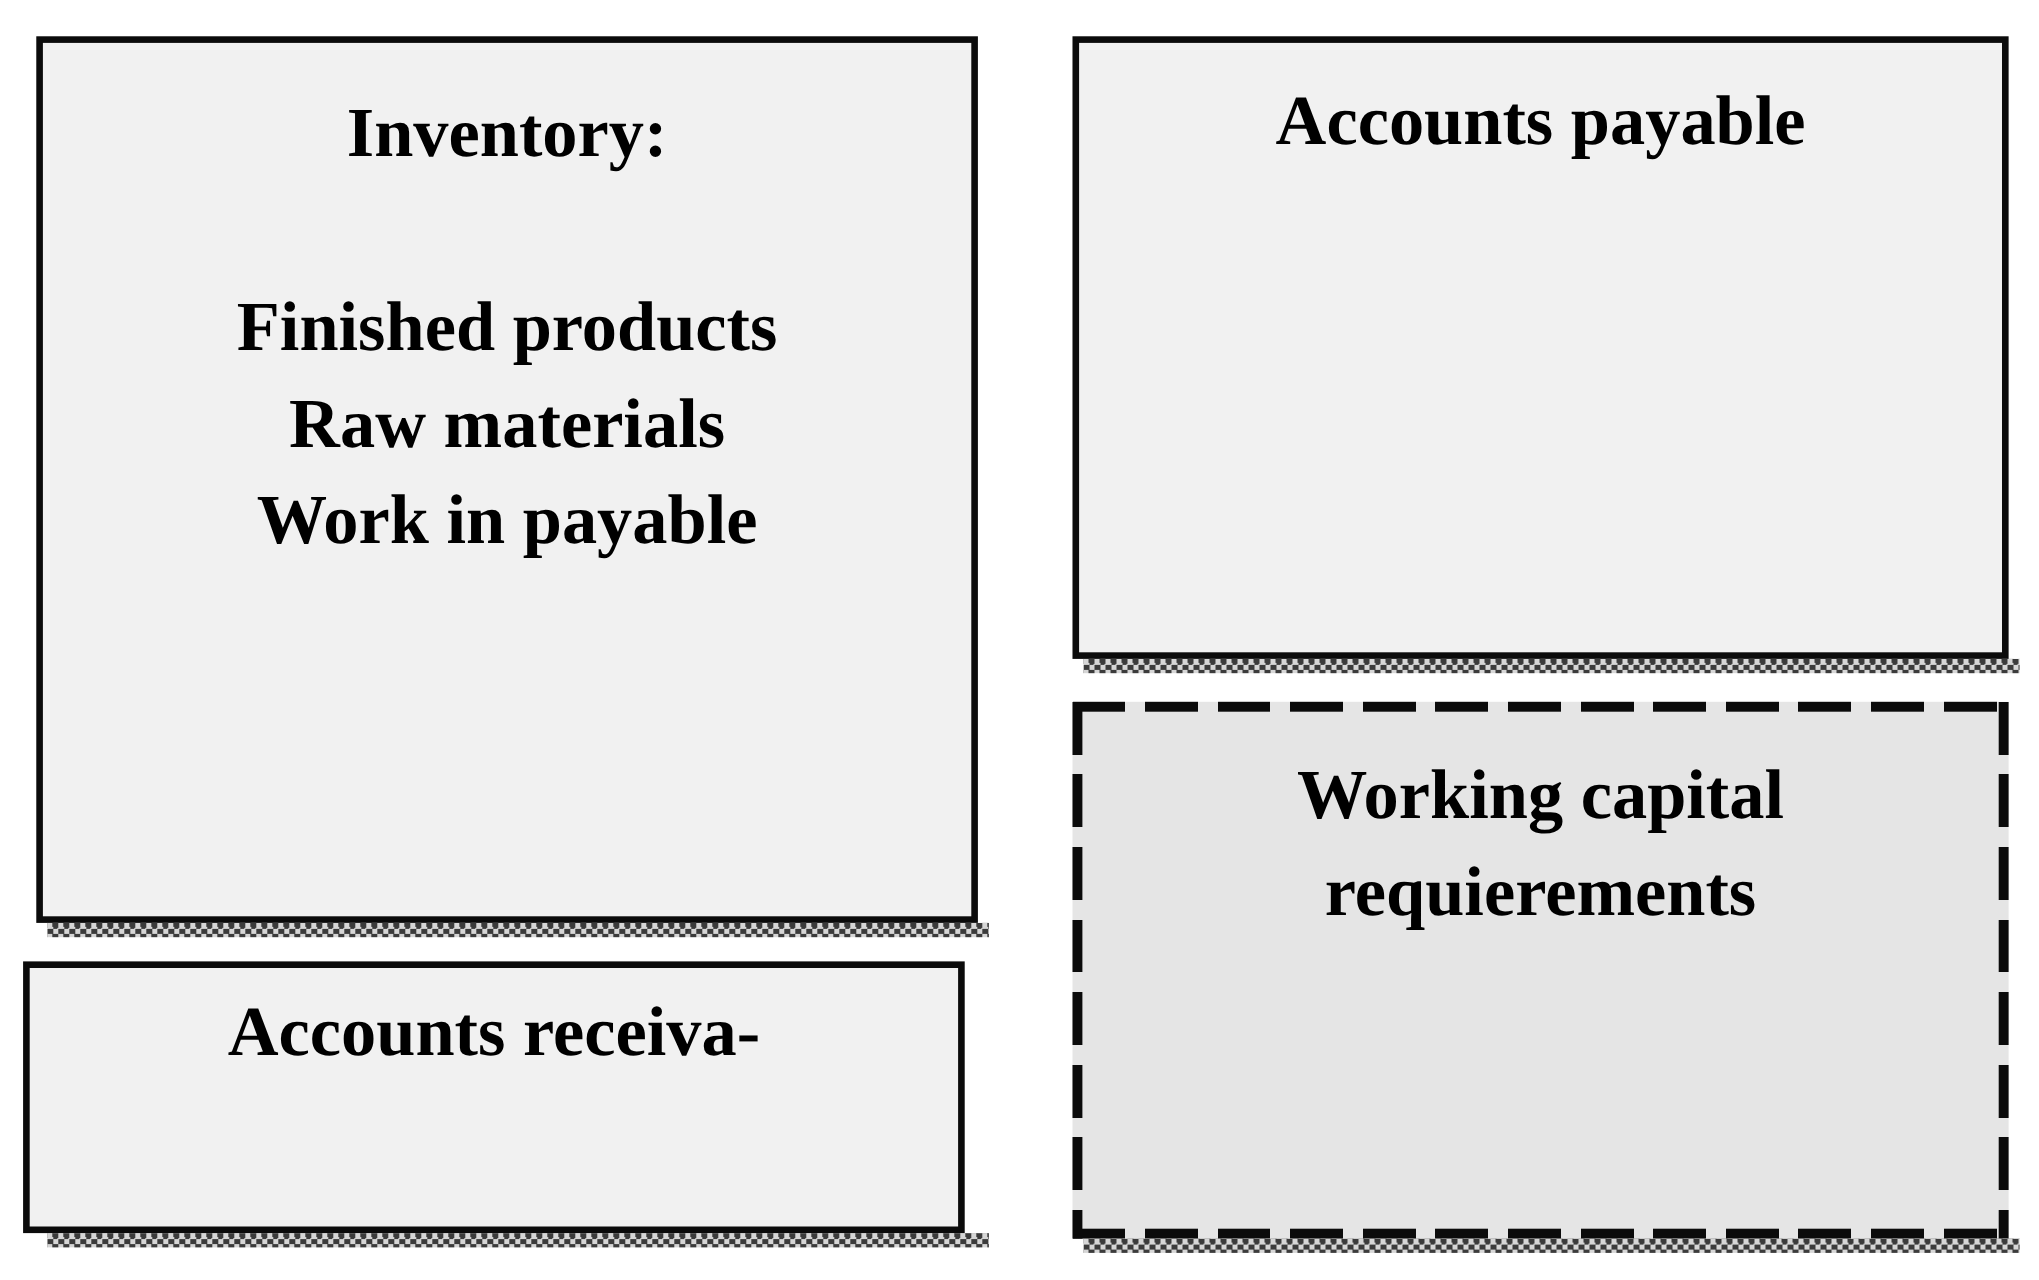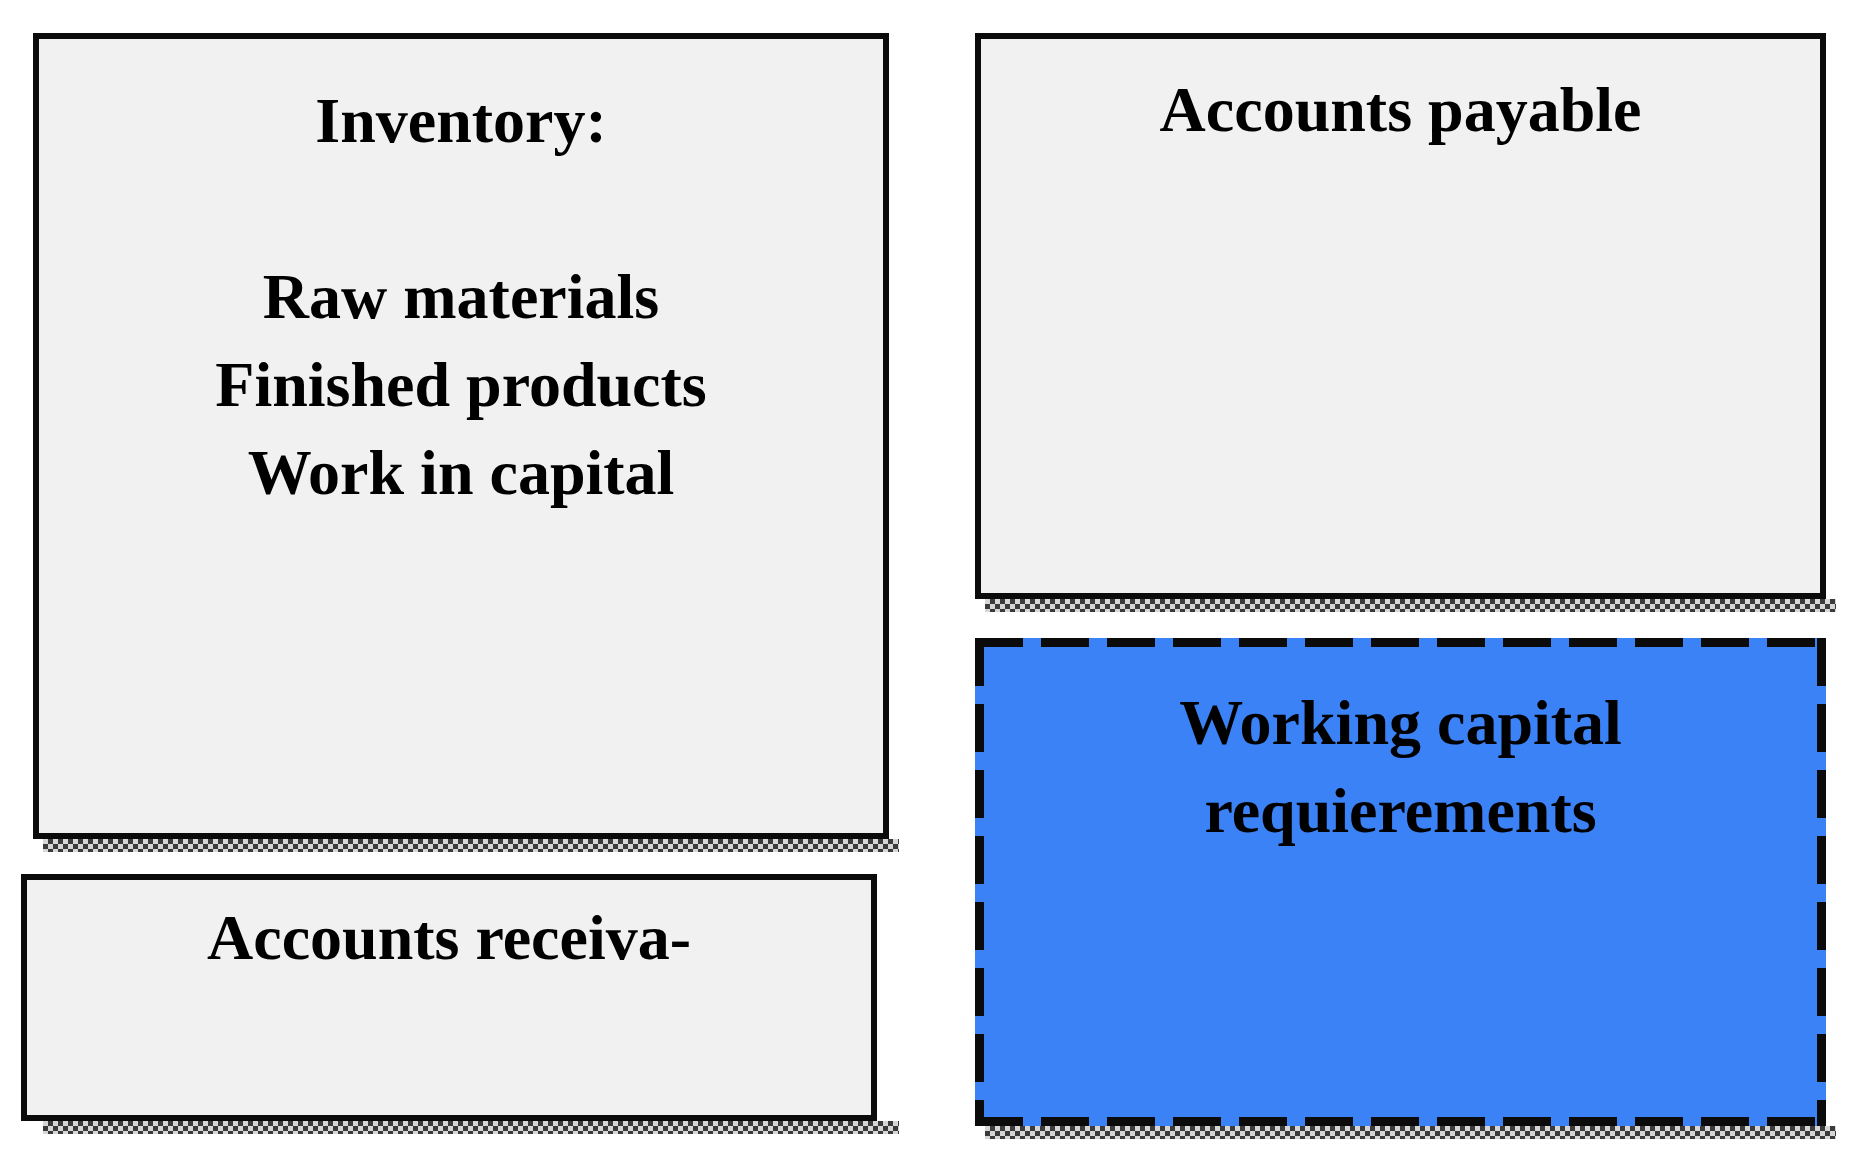--- a/index.html
+++ b/index.html
@@ -29,21 +29,21 @@
     text-align: center;
     color: #000000;
     letter-spacing: 0px;
   }
   
   .inventory-box      { left: 33px;  top: 33px;  width: 856px; height: 806px; padding-top: 38px; }
   .payable-box        { left: 975px; top: 33px;  width: 851px; height: 566px; padding-top: 27px; }
   .receivables-box    { left: 21px;  top: 874px; width: 856px; height: 247px; padding-top: 14px; }
   .working-capital-box{
     left: 975px; top: 638px; width: 851px; height: 488px;
-    background: #3b82f6;
+    background: #e5e5e5;
     border: none;
     padding-top: 41px;
   }
   .line-spacer { height: 88px; }
 
   
   .dash-edge { position: absolute; pointer-events: none; }
   .dash-top, .dash-bottom {
     left: 0; width: 100%; height: 9px;
     background: repeating-linear-gradient(90deg, #0b0b0b 0 48px, transparent 48px 66px);
@@ -70,23 +70,23 @@
   .shadow-working-capital { left: 985px; top: 1126px; width: 851px; }
 </style>
 </head>
 <body>
 
 <div class="canvas">
 
   <div class="box inventory-box">
     <div class="box-text">Inventory:</div>
     <div class="line-spacer"></div>
+    <div class="box-text">Finished products</div>
     <div class="box-text">Raw materials</div>
-    <div class="box-text">Finished products</div>
-    <div class="box-text">Work in capital</div>
+    <div class="box-text">Work in payable</div>
   </div>
   <div class="shadow shadow-inventory"></div>
 
   <div class="box payable-box">
     <div class="box-text">Accounts payable</div>
   </div>
   <div class="shadow shadow-payable"></div>
 
   <div class="box receivables-box">
     <div class="box-text">Accounts receiva-</div>

